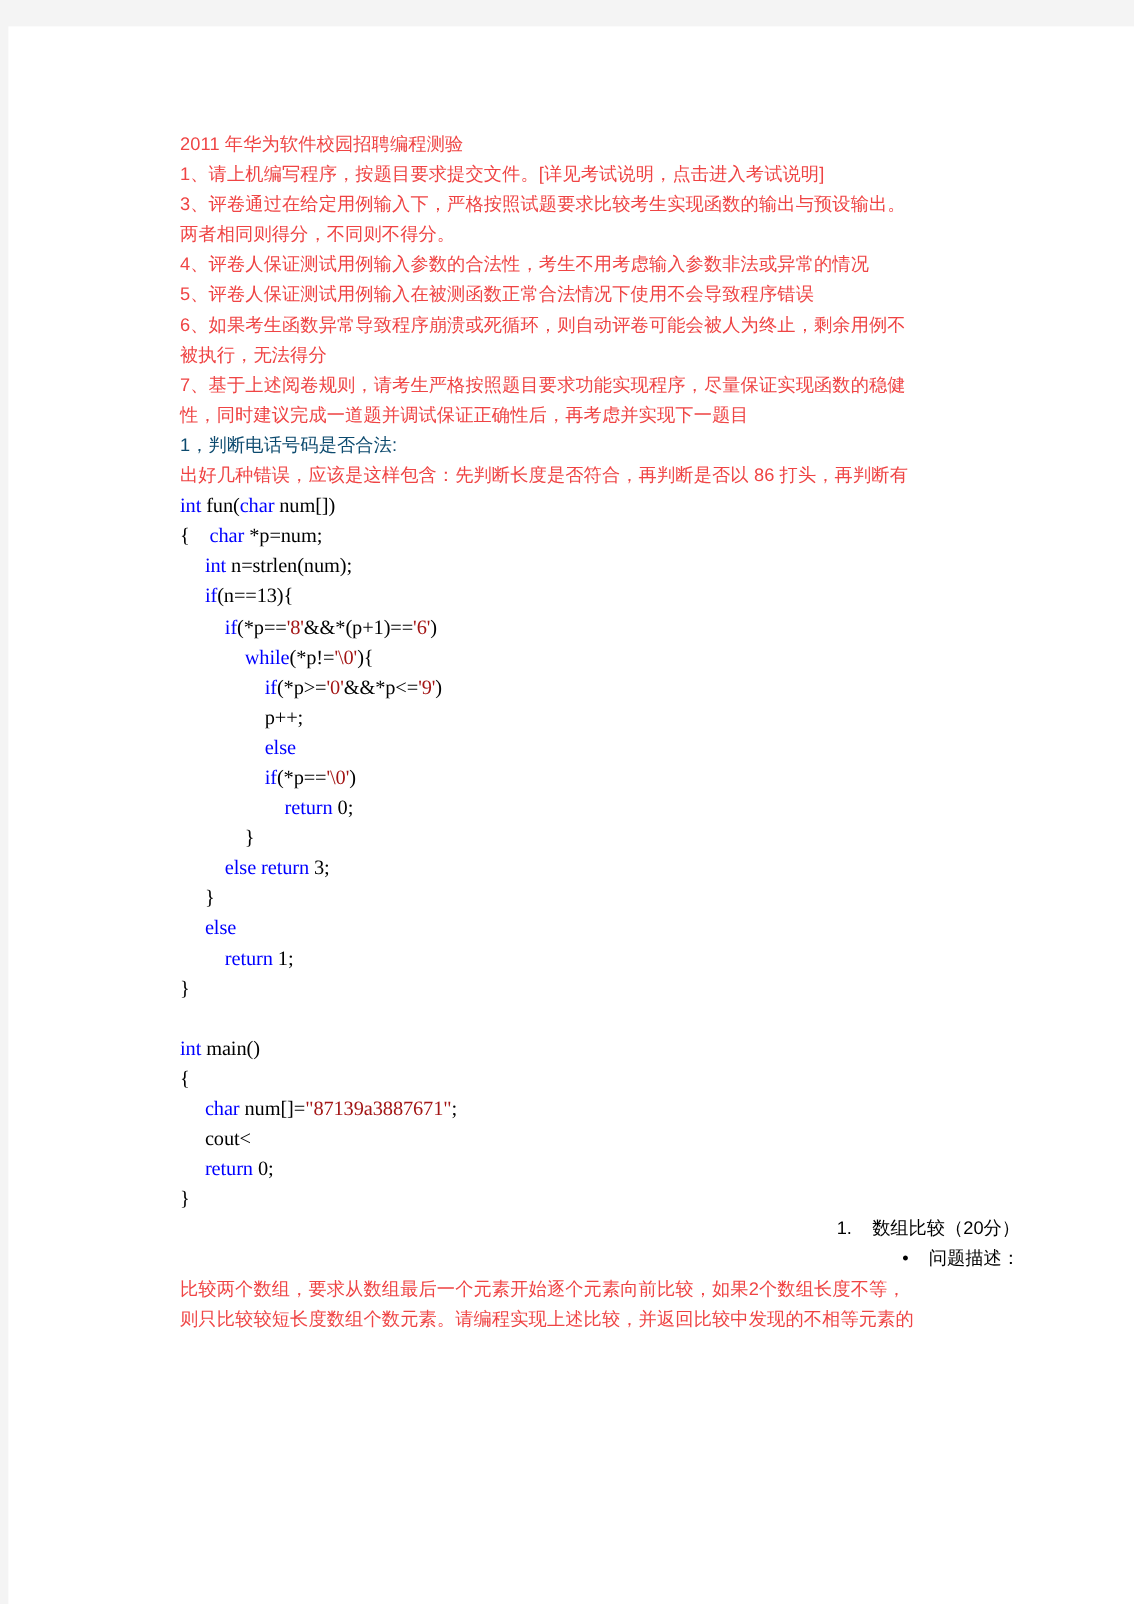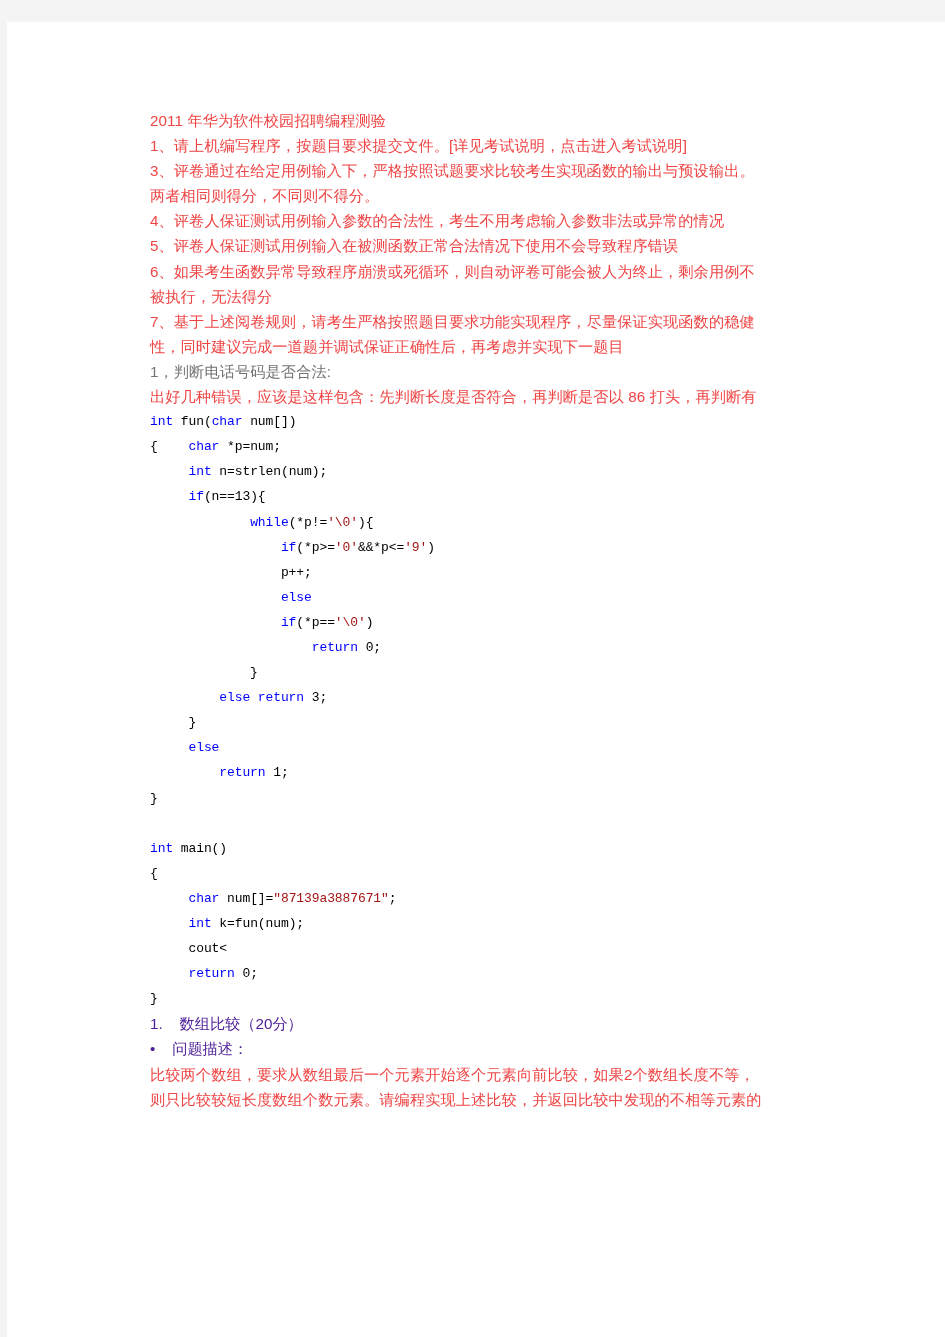--- a/index.html
+++ b/index.html
@@ -30,39 +30,40 @@
     width: 700px;
   }
   .line {
     font-size: 15.2px;
     line-height: 25.1px;
     color: #ef4444;
     white-space: pre-wrap;
     letter-spacing: 0.1px;
   }
   .line.red {
-    color: #737373;
+    color: #0c4a6e;
   }
   .code {
-    font-family: Liberation Mono, monospace;
-    font-size: 13px;
+    font-family: Liberation Serif, serif;
+    font-size: 17px;
     line-height: 25.1px;
     color: #000000;
     white-space: pre;
     letter-spacing: -0.1px;
   }
   .kw { color: #0000ff; }
   .str { color: #a31515; }
   .blank { line-height: 25.1px; }
   .blank::before { content: "\200b"; }
   .listline {
     font-size: 15.2px;
     line-height: 25.1px;
-    color: #4c1d95;
+    color: #000000;
     white-space: pre;
+    text-align: right;
   }
 </style>
 </head>
 <body>
 
 <div class="page">
   <div class="content">
 
     <div class="line">2011 年华为软件校园招聘编程测验</div>
 
@@ -78,37 +79,37 @@
 
     <div class="line red">1，判断电话号码是否合法:</div>
 
     <div class="line">出好几种错误，应该是这样包含：先判断长度是否符合，再判断是否以 86 打头，再判断有</div>
 
     <div id="code-block">
         <div class="code"><span class="kw">int</span><span> fun(</span><span class="kw">char</span><span> num[])</span></div>
         <div class="code"><span>{    </span><span class="kw">char</span><span> *p=num;</span></div>
         <div class="code"><span>     </span><span class="kw">int</span><span> n=strlen(num);</span></div>
         <div class="code"><span>     </span><span class="kw">if</span><span>(n==13){</span></div>
+        <div class="code"><span>         </span><span class="kw">if</span><span>(*p==</span><span class="str">'8'</span><span>&amp;&amp;*(p+1)==</span><span class="str">'6'</span><span>)</span></div>
         <div class="code"><span>             </span><span class="kw">while</span><span>(*p!=</span><span class="str">'\0'</span><span>){</span></div>
         <div class="code"><span>                 </span><span class="kw">if</span><span>(*p&gt;=</span><span class="str">'0'</span><span>&amp;&amp;*p&lt;=</span><span class="str">'9'</span><span>)</span></div>
         <div class="code"><span>                 p++;</span></div>
         <div class="code"><span>                 </span><span class="kw">else</span></div>
         <div class="code"><span>                 </span><span class="kw">if</span><span>(*p==</span><span class="str">'\0'</span><span>)</span></div>
         <div class="code"><span>                     </span><span class="kw">return</span><span> 0;</span></div>
         <div class="code"><span>             }</span></div>
         <div class="code"><span>         </span><span class="kw">else return</span><span> 3;</span></div>
         <div class="code"><span>     }</span></div>
         <div class="code"><span>     </span><span class="kw">else</span></div>
         <div class="code"><span>         </span><span class="kw">return</span><span> 1;</span></div>
         <div class="code"><span>}</span></div>
         <div class="code blank"></div>
         <div class="code"><span class="kw">int</span><span> main()</span></div>
         <div class="code"><span>{</span></div>
         <div class="code"><span>     </span><span class="kw">char</span><span> num[]=</span><span class="str">"87139a3887671"</span><span>;</span></div>
-        <div class="code"><span>     </span><span class="kw">int</span><span> k=fun(num);</span></div>
         <div class="code"><span>     cout&lt;</span></div>
         <div class="code"><span>     </span><span class="kw">return</span><span> 0;</span></div>
         <div class="code"><span>}</span></div>
       </div>
 
     <div class="listline">1.    数组比较（20分）</div>
     <div class="listline">•    问题描述：</div>
     <div class="line">比较两个数组，要求从数组最后一个元素开始逐个元素向前比较，如果2个数组长度不等，</div>
     <div class="line">则只比较较短长度数组个数元素。请编程实现上述比较，并返回比较中发现的不相等元素的</div>
 

